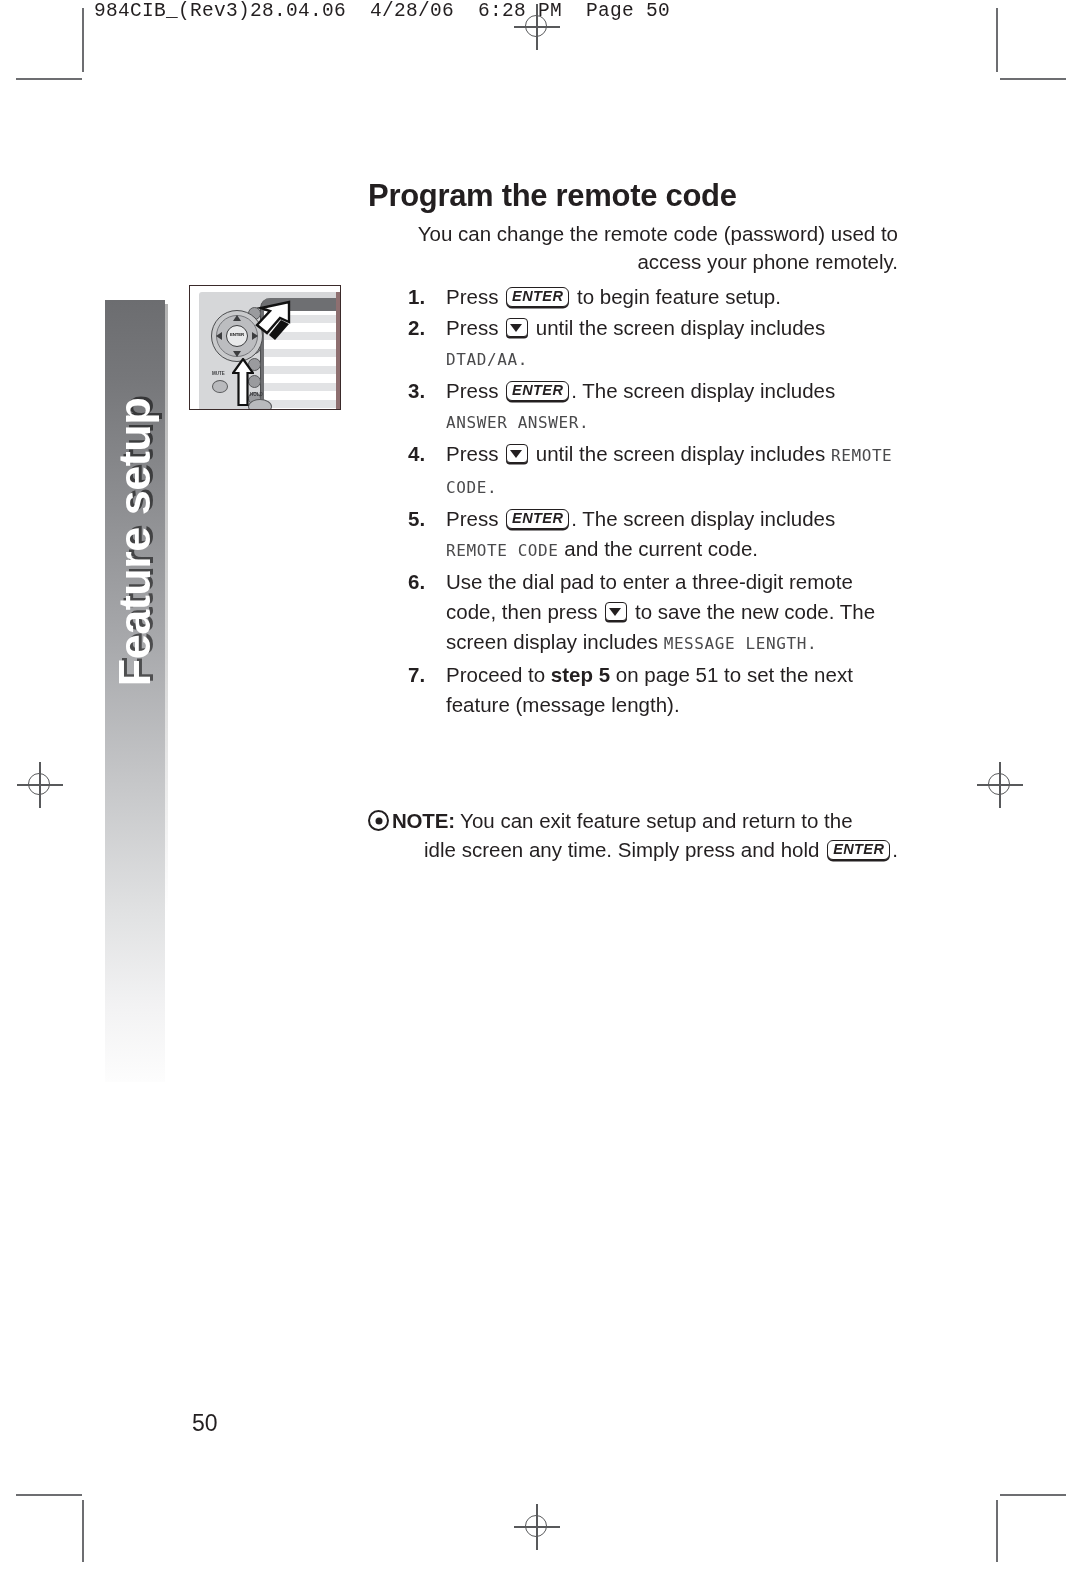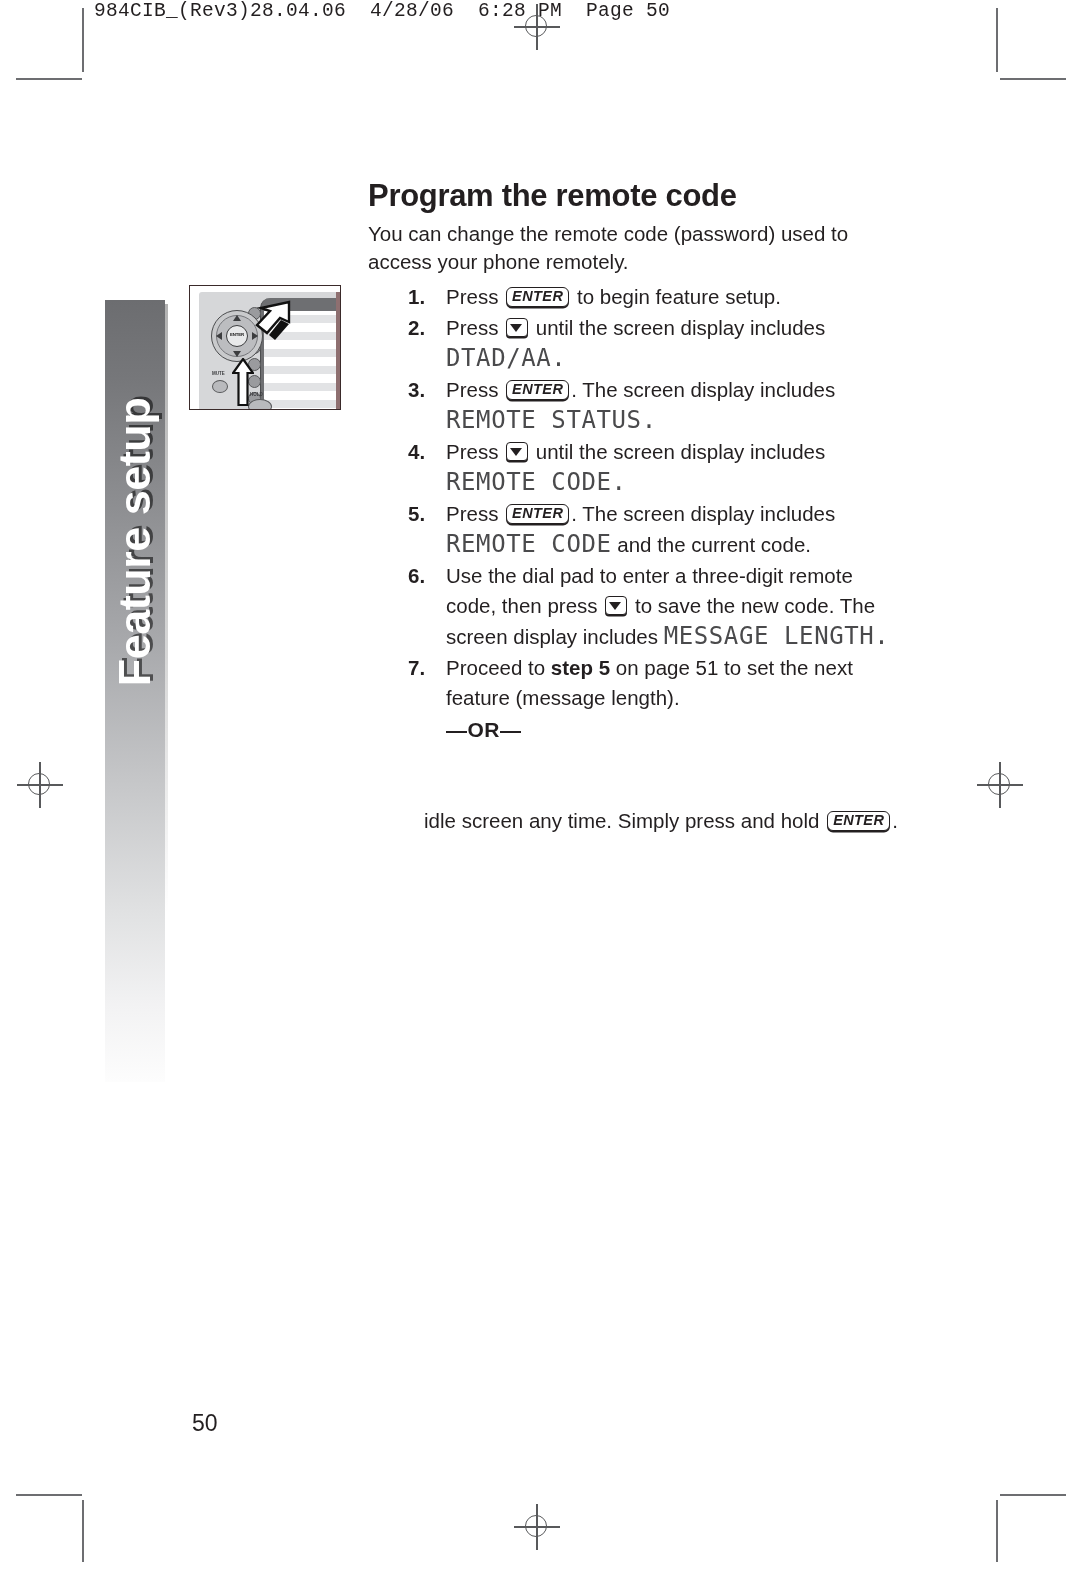--- a/index.html
+++ b/index.html
@@ -84,21 +84,21 @@
 
   .arrow-up-callout{position:absolute;left:42px;top:72px;width:22px;height:48px;}
 
   .arrow-dl-callout{position:absolute;left:55px;top:14px;width:46px;height:42px;}
 
   
   .content{position:absolute;left:368px;top:178px;width:530px;}
   h1.title{
     margin:0 0 6px 0;font-size:31px;font-weight:bold;letter-spacing:-0.3px;color:#231f20;
   }
-  p.intro{margin:0;font-size:20.5px;line-height:28px;color:#231f20;}
+  p.intro{margin:0;font-size:20.5px;line-height:28px;color:#231f20;text-align:right;}
 
   ol.steps{margin:6px 0 0 0;padding:0;list-style:none;}
   ol.steps > li{
     position:relative;padding-left:78px;margin-bottom:1px;
     font-size:20.5px;line-height:30px;color:#231f20;
   }
   ol.steps > li .num{
     position:absolute;left:40px;top:0;width:28px;text-align:left;
     font-weight:bold;font-size:20.5px;color:#231f20;
   }
@@ -123,21 +123,21 @@
   }
   .keydn i{
     position:absolute;left:3px;top:5px;width:0;height:0;
     border-left:6.5px solid transparent;border-right:6.5px solid transparent;
     border-top:8px solid #231f20;
   }
 
   
   .lcd{
     font-family:"DejaVu Sans Mono","Liberation Mono",monospace;
-    font-size:24px;letter-spacing:0.6px;color:#4a4a4c;
+    font-size:16px;letter-spacing:0.6px;color:#4a4a4c;
     font-weight:normal;
   }
 
   .or{font-weight:bold;font-size:21px;letter-spacing:0.5px;margin:2px 0 2px 0;}
   .or-sub{font-size:20.5px;line-height:30px;}
 
   
   .note{position:absolute;left:368px;top:806px;width:530px;
         font-size:20.5px;line-height:29px;color:#231f20;}
   .note .noteicon{
@@ -253,44 +253,44 @@
       <span>Press </span><span class="key">ENTER</span><span> to begin feature setup.</span>
     </li>
 
     <li>
       <span class="num">2.</span>
       <span>Press </span><span class="keydn"><i></i></span><span> until the screen display includes </span><span class="lcd">DTAD/AA</span><span class="lcd">.</span>
     </li>
 
     <li>
       <span class="num">3.</span>
-      <span>Press </span><span class="key">ENTER</span><span>. The screen display includes </span><span class="lcd">REMOTE STATUS</span><span class="lcd">.</span>
+      <span>Press </span><span class="key">ENTER</span><span>. The screen display includes </span><span class="lcd">ANSWER ANSWER</span><span class="lcd">.</span>
     </li>
 
     <li>
       <span class="num">4.</span>
       <span>Press </span><span class="keydn"><i></i></span><span> until the screen display includes </span><span class="lcd">REMOTE CODE</span><span class="lcd">.</span>
     </li>
 
     <li>
       <span class="num">5.</span>
       <span>Press </span><span class="key">ENTER</span><span>. The screen display includes </span><span class="lcd">REMOTE CODE</span><span> and the current code.</span>
     </li>
 
     <li>
       <span class="num">6.</span>
       <span>Use the dial pad to enter a three-digit remote code, then press </span><span class="keydn"><i></i></span><span> to save the new code. The screen display includes </span><span class="lcd">MESSAGE LENGTH</span><span class="lcd">.</span>
     </li>
 
     <li>
       <span class="num">7.</span>
       <span>Proceed to </span><b>step 5</b><span> on page 51 to set the next feature (message length).</span>
-      <div class="or">—OR—</div>
     </li>
 
   </ol>
 </div>
 
 <div class="note">
+  <span class="notefirst"><span class="noteicon"></span><b class="notelabel">NOTE:</b><span> You can exit feature setup and return to the</span></span>
   <span class="noteindent"><span>idle screen any time.  Simply press and hold </span><span class="key">ENTER</span><span>.</span></span>
 </div>
 
 <div class="pageno">50</div>
 
 </body></html>

